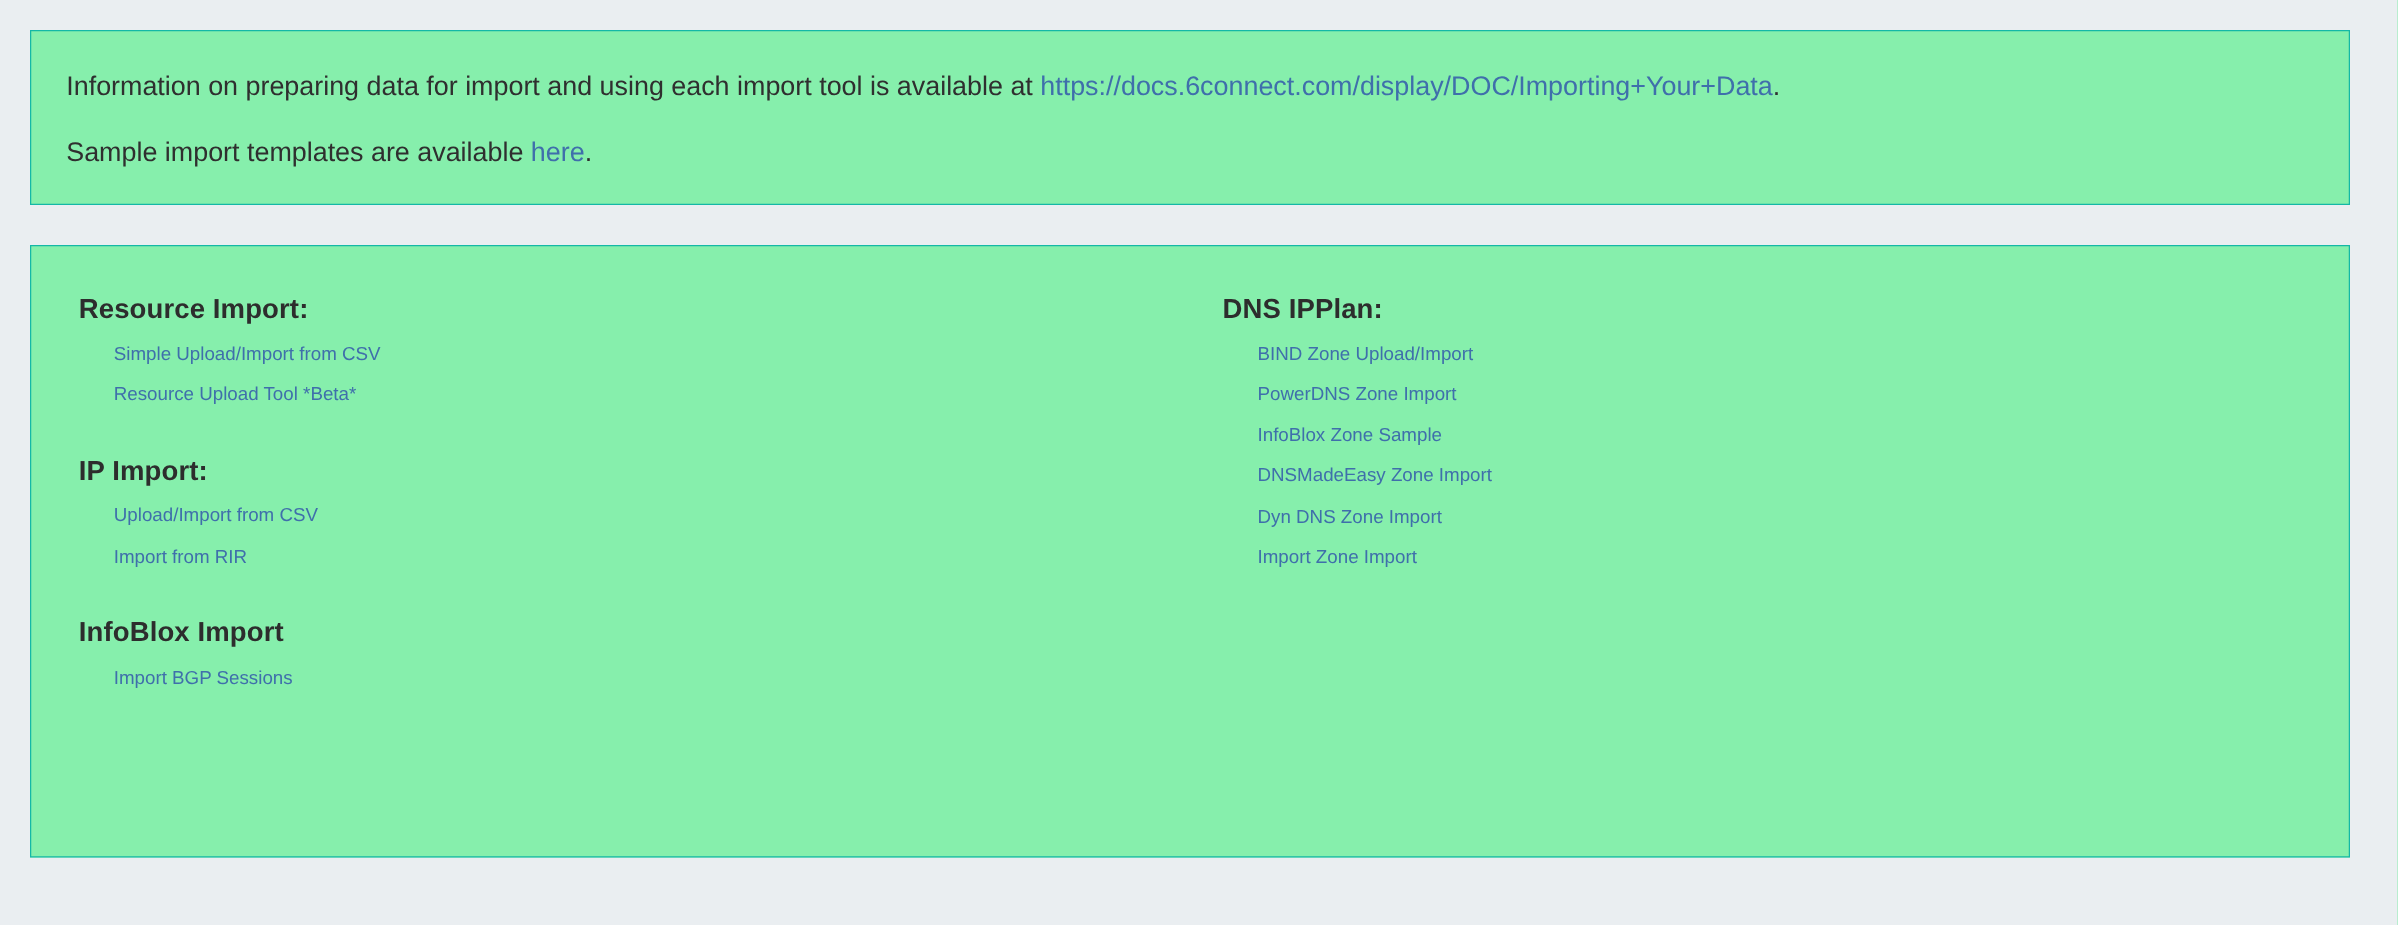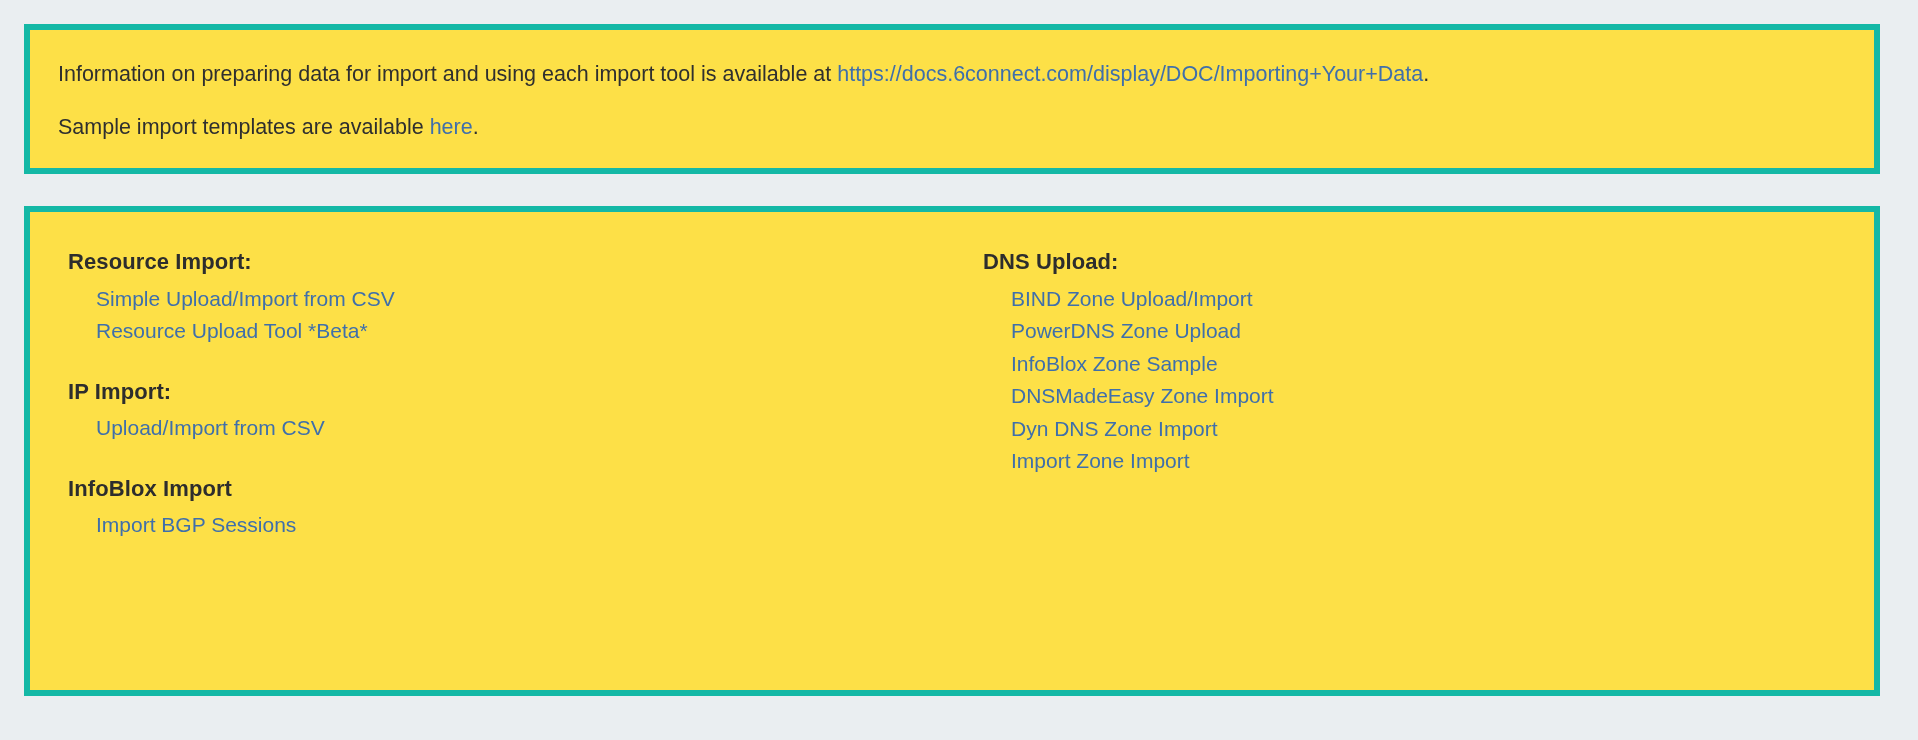--- a/index.html
+++ b/index.html
@@ -17,22 +17,22 @@
   }
 
   .page {
     box-sizing: border-box;
     width: 1918px;
     height: 740px;
     padding: 24px 38px 0 24px;
   }
 
   .panel {
-    background: #fde047;
-    border: 6px solid #14b8a6;
+    background: #86efac;
+    border: 1px solid #14b8a6;
     box-sizing: border-box;
   }
 
   
   .info-panel {
     padding: 30px 28px 26px 28px;
   }
   .info-line {
     font-size: 21.5px;
     line-height: 1.35;
@@ -93,21 +93,21 @@
     margin: 0;
     padding: 0;
     list-style: none;
   }
   .group-links li {
     margin: 0;
     padding: 0;
   }
   .group-links a {
     display: inline-block;
-    font-size: 21px;
+    font-size: 15px;
     line-height: 32.5px;
     margin-left: 28px;
     color: #3f6fab;
     text-decoration: none;
     cursor: pointer;
   }
 </style>
 </head>
 <body>
 
@@ -138,44 +138,47 @@
             </li>
           </ul>
         </div>
 
         <div class="group">
           <h3 class="group-title">IP Import:</h3>
           <ul class="group-links">
             <li>
               <a class="lnk" href="#">Upload/Import from CSV</a>
             </li>
+            <li>
+              <a class="lnk" href="#">Import from RIR</a>
+            </li>
           </ul>
         </div>
 
         <div class="group">
           <h3 class="group-title">InfoBlox Import</h3>
           <ul class="group-links">
             <li>
               <a class="lnk" href="#">Import BGP Sessions</a>
             </li>
           </ul>
         </div>
 
       </div>
 
       <div class="column right">
 
         <div class="group">
-          <h3 class="group-title">DNS Upload:</h3>
+          <h3 class="group-title">DNS IPPlan:</h3>
           <ul class="group-links">
             <li>
               <a class="lnk" href="#">BIND Zone Upload/Import</a>
             </li>
             <li>
-              <a class="lnk" href="#">PowerDNS Zone Upload</a>
+              <a class="lnk" href="#">PowerDNS Zone Import</a>
             </li>
             <li>
               <a class="lnk" href="#">InfoBlox Zone Sample</a>
             </li>
             <li>
               <a class="lnk" href="#">DNSMadeEasy Zone Import</a>
             </li>
             <li>
               <a class="lnk" href="#">Dyn DNS Zone Import</a>
             </li>

